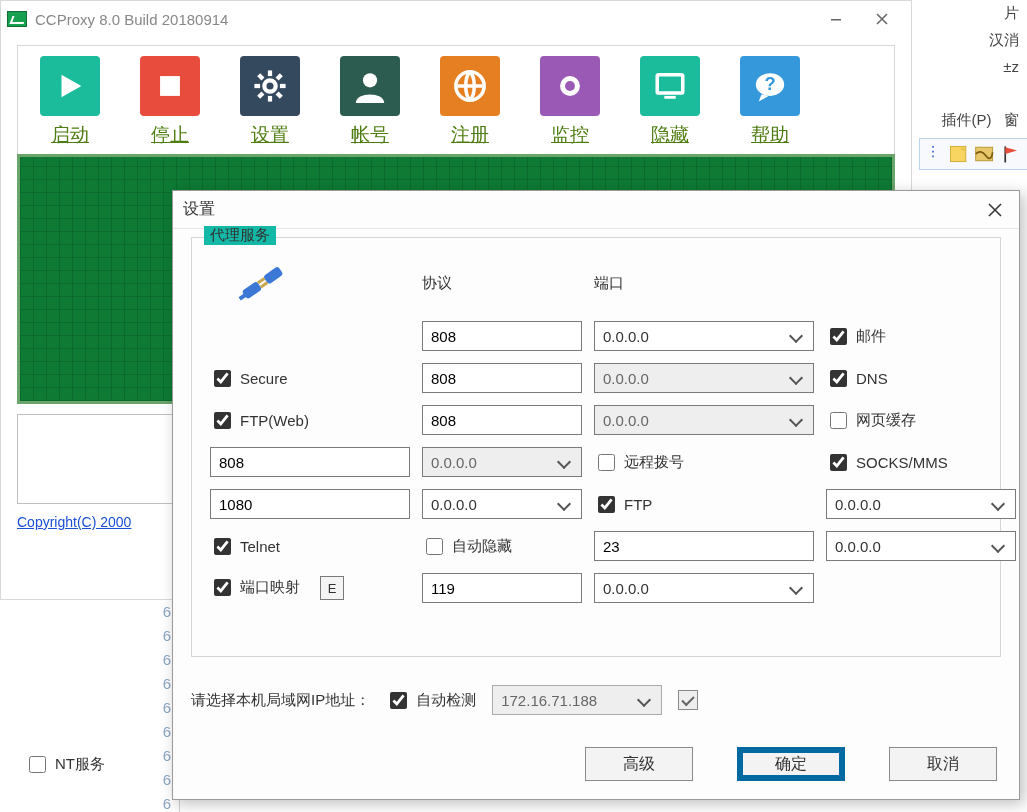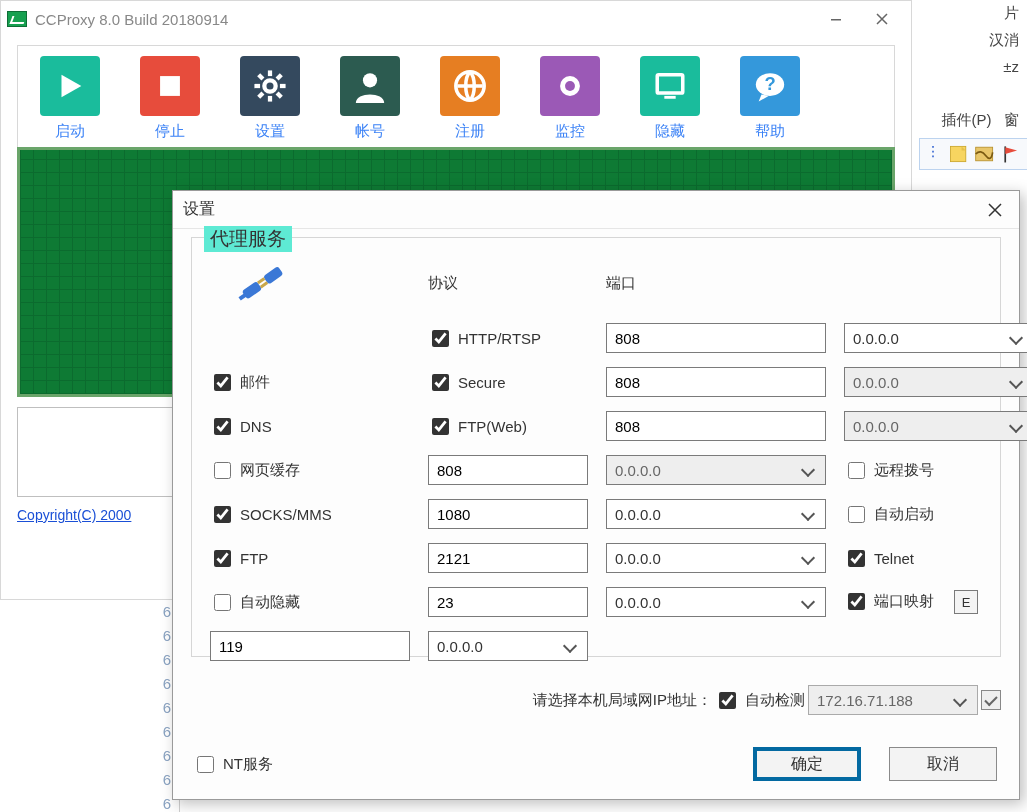--- a/index.html
+++ b/index.html
@@ -57,21 +57,21 @@
     display: flex;
     gap: 20px;
   }
   .tool-item { width: 80px; text-align:center; }
   .tool-btn {
     width: 60px; height: 60px; margin: 0 auto 6px;
     border-radius: 4px;
     display:flex; align-items:center; justify-content:center;
   }
   .tool-btn svg { width: 34px; height:34px; fill:#fff; }
-  .tool-label { color:#3b82f6; font-size:15px; }
+  .tool-label { color:#4d7c0f; font-size:19px;text-decoration:underline; }
 
   .c-green  { background:#1abc9c; }
   .c-red    { background:#e74c3c; }
   .c-dark   { background:#34495e; }
   .c-teal   { background:#2c5b50; }
   .c-orange { background:#e67e22; }
   .c-purple { background:#9b59b6; }
   .c-cyan   { background:#1abc9c; }
   .c-blue   { background:#3498db; }
 
@@ -153,31 +153,32 @@
 
   .group {
     margin: 8px 18px 0 18px;
     border:1px solid #d6d6d6;
     position:relative;
     padding: 20px 18px 18px 18px;
     height: 420px;
   }
   .group-label {
     position:absolute; top:-12px; left:12px;
-    background:#5eead4;
+    background:#14b8a6;
     padding:0 6px;
-    font-size:19px;
+    font-size:15px;
   }
 
   .grid {
     display:grid;
     grid-template-columns: 200px 160px 220px 190px;
     column-gap: 18px;
     row-gap: 14px;
     align-items:center;
+    gap:12px;
   }
   .hdr { font-size:15px; }
 
   .cb {
     display:flex; align-items:center; gap:6px;
     font-size:15px;
   }
   .cb input[type=checkbox]{
     width:17px; height:17px;
     accent-color:#333;
@@ -207,56 +208,55 @@
     width:24px; height:24px;
     border:1px solid #7a7a7a;
     background:#f4f4f4;
     font-size:13px;
     display:inline-flex; align-items:center; justify-content:center;
     margin-left:20px;
   }
 
   .lan-row {
     margin: 28px 18px 0 18px;
-    display:flex; align-items:center; gap:3px;
+    display:flex; align-items:center; gap:16px;
     font-size:15px;
-    justify-content:flex-end;
   }
   .lan-select {
     width:170px; height:30px;
     border:1px solid #aaa;
     background:#eee; color:#666;
     display:flex; align-items:center; padding:0 8px; justify-content:space-between;
   }
   .sq-chk {
     width:20px; height:20px; border:1px solid #888; background:#eee;
     position:relative;
   }
   .sq-chk::after{
     content:""; position:absolute; left:3px; top:5px; width:10px; height:5px;
     border-left:2px solid #666; border-bottom:2px solid #666;
     transform:rotate(-45deg);
   }
 
   .btn-row {
     position:absolute;
     right:22px; bottom:18px;
-    display:flex; gap:28px; align-items:center;
+    display:flex; gap:44px; align-items:center;
   }
   .btn-row .left-nt {
     position:absolute; left:-560px; top:6px;
   }
   .dlg-btn {
     width:108px; height:34px;
     border:1px solid #8a8a8a;
     background:#f3f3f3;
     font-size:16px;
     display:flex; align-items:center; justify-content:center;
   }
-  .dlg-btn.primary { border:4px solid #0369a1;font-family:Liberation Serif, serif; }
+  .dlg-btn.primary { border:6px solid #0369a1;font-family:Liberation Serif, serif; }
 
 </style>
 </head>
 <body>
 
 <div class="main-window">
   <div class="titlebar">
     <div class="app-icon"></div>
     <span>CCProxy 8.0 Build 20180914</span>
     <div class="spacer"></div>
@@ -422,24 +422,20 @@
             <rect x="28" y="21" width="8" height="3" fill="#c9a74a"></rect>
             <rect x="28" y="26" width="8" height="3" fill="#c9a74a"></rect>
           </g>
         </svg>
       </div>
       <div class="hdr">协议</div>
       <div class="hdr">端口</div>
       <div></div>
 
       <div></div>
-      <label class="cb">
-          <input type="checkbox" checked="" style="">
-          <span>HTTP/RTSP</span>
-        </label>
       <input class="port-input" value="808" style="">
       <div class="ip-select">
           <span>0.0.0.0</span>
           <span class="chev"></span>
         </div>
 
       <label class="cb">
           <input type="checkbox" checked="" style="">
           <span>邮件</span>
         </label>
@@ -485,28 +481,23 @@
           <input type="checkbox" checked="" style="">
           <span>SOCKS/MMS</span>
         </label>
       <input class="port-input" value="1080" style="">
       <div class="ip-select">
           <span>0.0.0.0</span>
           <span class="chev"></span>
         </div>
 
       <label class="cb">
-          <input type="checkbox" style="">
-          <span>自动启动</span>
-        </label>
-      <label class="cb">
           <input type="checkbox" checked="" style="">
           <span>FTP</span>
         </label>
-      <input class="port-input" value="2121" style="">
       <div class="ip-select">
           <span>0.0.0.0</span>
           <span class="chev"></span>
         </div>
 
       <label class="cb">
           <input type="checkbox" checked="" style="">
           <span>Telnet</span>
         </label>
       <label class="cb">
@@ -545,16 +536,17 @@
       <span class="chev"></span>
     </div>
     <div class="sq-chk"></div>
   </div>
 
   <div class="btn-row">
     <label class="cb left-nt">
         <input type="checkbox" style="">
         <span>NT服务</span>
       </label>
+    <div class="dlg-btn">高级</div>
     <div class="dlg-btn primary">确定</div>
     <div class="dlg-btn">取消</div>
   </div>
 </div>
 
 </body></html>

